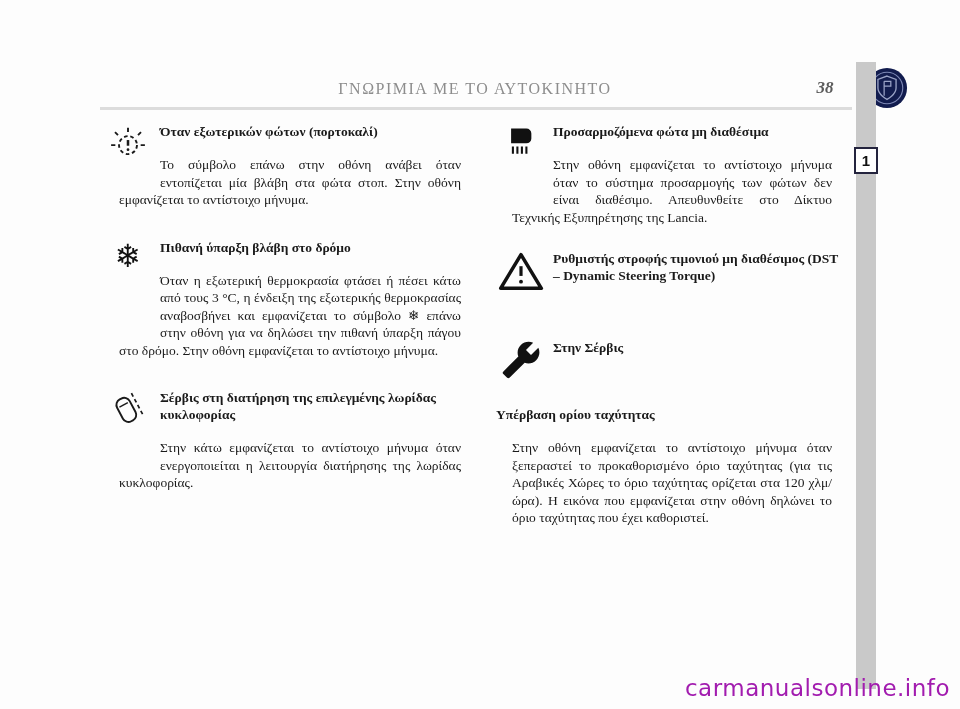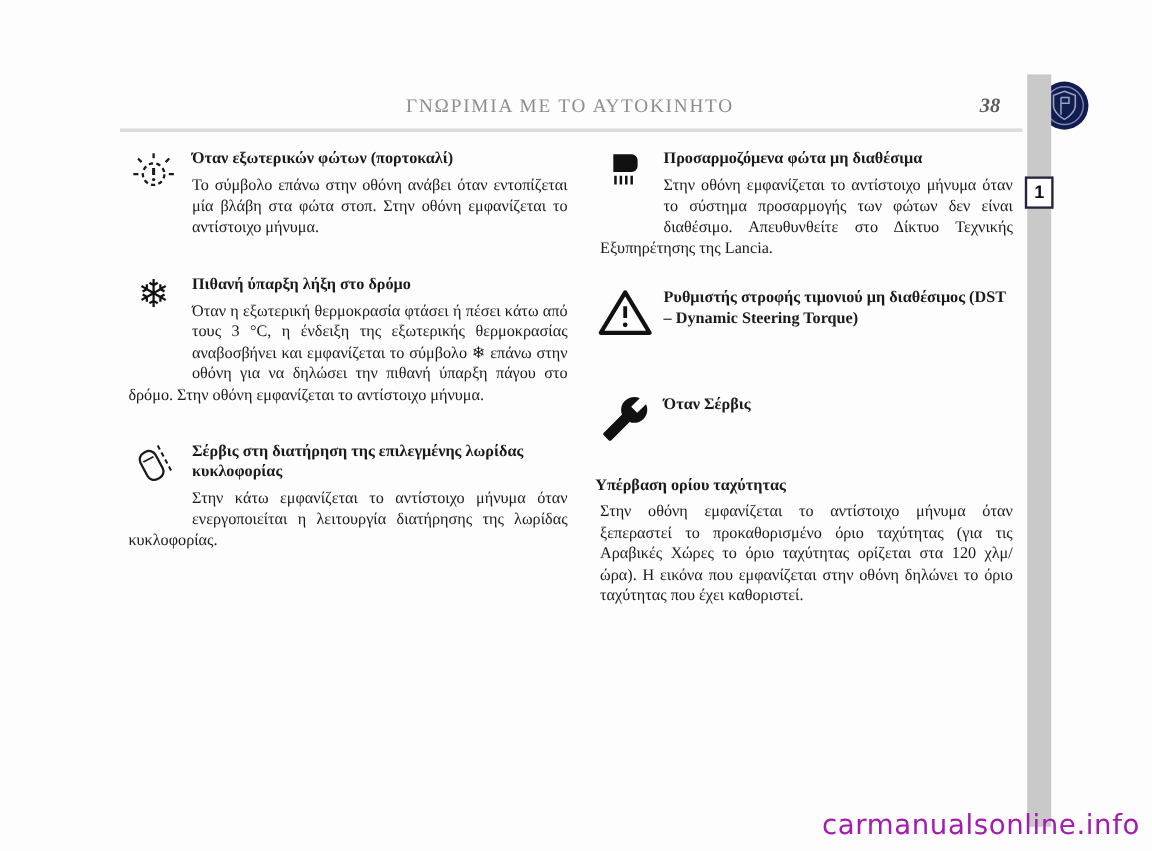--- a/index.html
+++ b/index.html
@@ -60,21 +60,21 @@
     display: flex; justify-content: center; align-items: flex-start;
   }
   .icon svg { display: block; }
   .h64 { height: 64px; } .h66 { height: 66px; } .h72 { height: 72px; }
   .h88 { height: 88px; }
 
   .sec-title {
     font-size: 13.5px; font-weight: bold; margin: 0 0 5px 0; line-height: 17px;
   }
   .sec-body {
-    font-size: 13.5px; line-height: 17.5px; margin: 4px; text-align: justify;
+    font-size: 13.5px; line-height: 17.5px; margin: 16px; text-align: justify;
   }
   .glyph-snowflake {
     font-family: "DejaVu Sans", sans-serif;
     font-size: 32px; line-height: 1; color: #111;
   }
 
   
   .watermark {
     position: absolute; right: 10px; bottom: 8px;
     font-family: "DejaVu Sans", sans-serif;
@@ -116,21 +116,21 @@
         </svg>
       </div>
       <h3 class="sec-title">Όταν εξωτερικών φώτων (πορτοκαλί)</h3>
       <p class="sec-body">Το σύμβολο επάνω στην οθόνη ανάβει όταν εντοπίζεται μία βλάβη στα φώτα στοπ. Στην οθόνη εμφανίζεται το αντίστοιχο μήνυμα.</p>
     </section>
 
     <section class="sec">
       <div class="icon h88">
         <span class="glyph-snowflake">❄</span>
       </div>
-      <h3 class="sec-title">Πιθανή ύπαρξη λήξη στο δρόμο</h3>
+      <h3 class="sec-title">Πιθανή ύπαρξη βλάβη στο δρόμο</h3>
       <p class="sec-body">Όταν η εξωτερική θερμοκρασία φτάσει ή πέσει κάτω από τους 3 °C, η ένδειξη της εξωτερικής θερμοκρασίας αναβοσβήνει και εμφανίζεται το σύμβολο ❄ επάνω στην οθόνη για να δηλώσει την πιθανή ύπαρξη πάγου στο δρόμο. Στην οθόνη εμφανίζεται το αντίστοιχο μήνυμα.</p>
     </section>
 
     <section class="sec">
       <div class="icon h72">
         <svg viewBox="0 0 40 40" width="38" height="38" aria-hidden="true">
           <g transform="rotate(-28 20 20)" fill="none" stroke="#1a1a1a">
             <rect x="10.5" y="7" width="15" height="26" rx="6.5" stroke-width="2"></rect>
             <path d="M13 14 h10" stroke-width="1.5"></path>
             <path d="M31 7 v26" stroke-width="1.8" stroke-dasharray="4 3"></path>
@@ -168,21 +168,21 @@
     </section>
 
     <section class="sec">
       <div class="icon h66">
         <svg viewBox="0 0 24 24" width="40" height="40" aria-hidden="true">
           <g transform="scale(-1,1) translate(-24,0)">
             <path d="M22.7 19l-9.1-9.1c.9-2.3.4-5-1.5-6.9-2-2-5-2.4-7.4-1.3L9 6 6 9 1.6 4.7C.4 7.1.9 10.1 2.9 12.1c1.9 1.9 4.6 2.4 6.9 1.5l9.1 9.1c.4.4 1 .4 1.4 0l2.3-2.3c.5-.4.5-1.1.1-1.4z" fill="#111"></path>
           </g>
         </svg>
       </div>
-      <h3 class="sec-title">Όταν Σέρβις</h3>
+      <h3 class="sec-title">Στην Σέρβις</h3>
     </section>
 
     <section class="sec">
       <h3 class="sec-title">Υπέρβαση ορίου ταχύτητας</h3>
       <p class="sec-body">Στην οθόνη εμφανίζεται το αντίστοιχο μήνυμα όταν ξεπεραστεί το προκαθορισμένο όριο ταχύτητας (για τις Αραβικές Χώρες το όριο ταχύτητας ορίζεται στα 120 χλμ/ώρα). Η εικόνα που εμφανίζεται στην οθόνη δηλώνει το όριο ταχύτητας που έχει καθοριστεί.</p>
     </section>
 
   </div>
 
   <div class="watermark">carmanualsonline.info</div>

